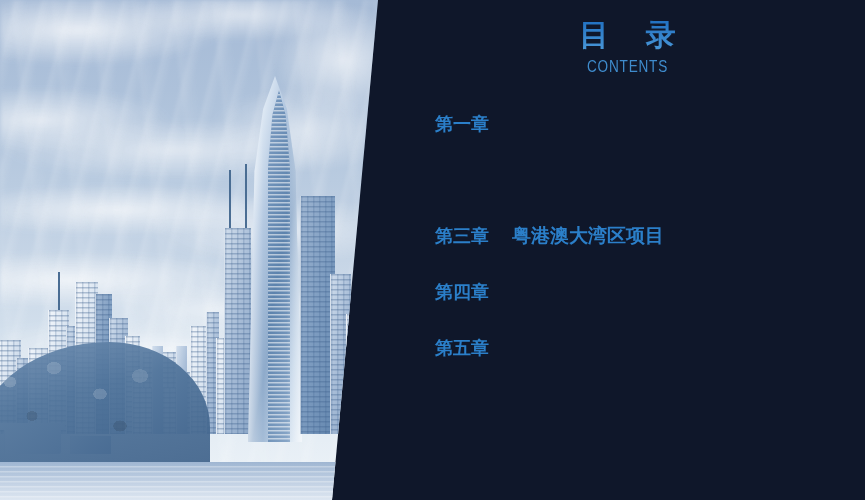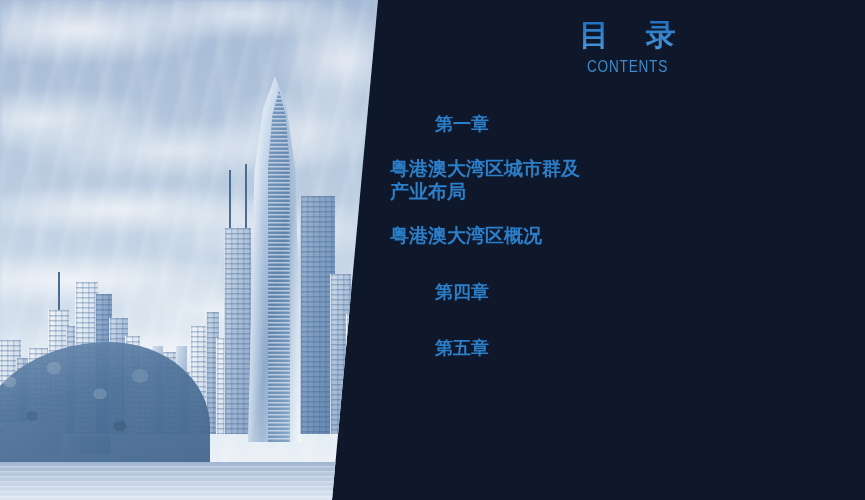--- a/index.html
+++ b/index.html
@@ -369,26 +369,25 @@
       <div id="title-en">CONTENTS</div>
     </div>
 
     <div id="toc">
 
       <div class="toc-row">
         <div class="toc-num">第一章</div>
       </div>
 
       <div class="toc-row">
-        <div class="toc-title">粤港澳大湾区城市群及
-产业布局</div>
-      </div>
-
-      <div class="toc-row">
-        <div class="toc-title">粤港澳大湾区概况</div>
+      </div>
+
+      <div class="toc-row">
+        <div class="toc-num">第三章</div>
+        <div class="toc-title">粤港澳大湾区项目</div>
       </div>
 
       <div class="toc-row">
         <div class="toc-num">第四章</div>
       </div>
 
       <div class="toc-row">
         <div class="toc-num">第五章</div>
       </div>
 

